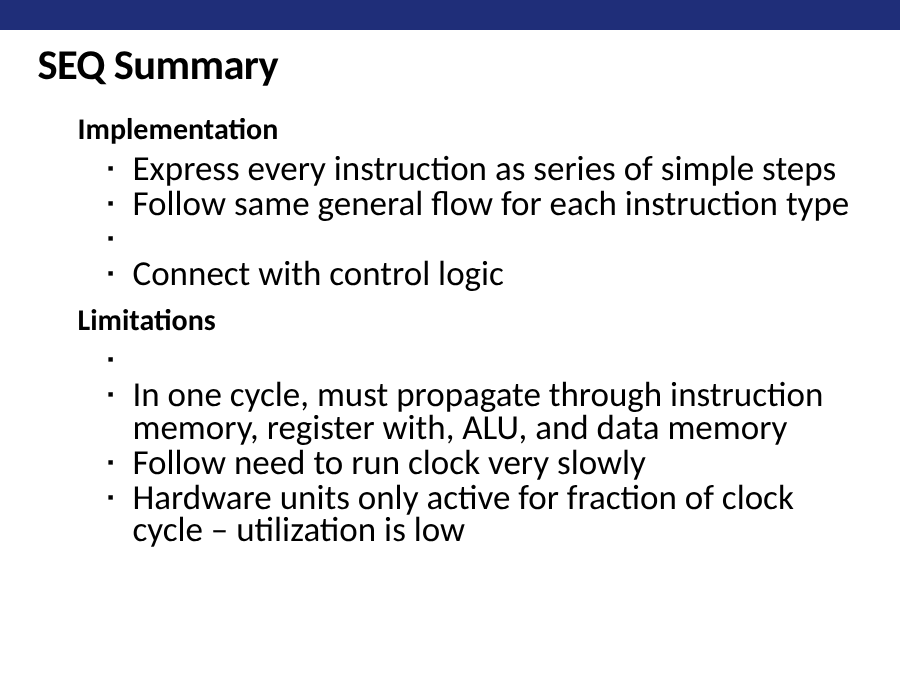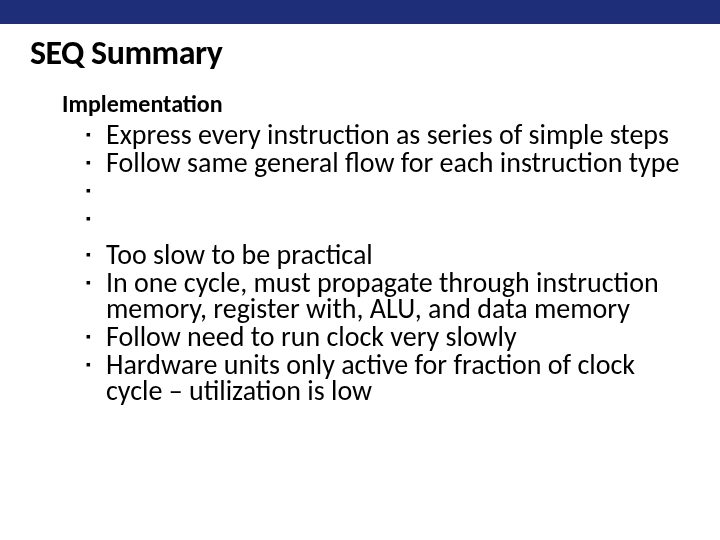--- a/index.html
+++ b/index.html
@@ -87,29 +87,33 @@
       </div>
       <div class="sub-item-row">
         <span class="square-bullet">▪</span>
         <span class="sub-text">Follow same general flow for each instruction type</span>
       </div>
       <div class="sub-item-row">
         <span class="square-bullet">▪</span>
       </div>
       <div class="sub-item-row">
         <span class="square-bullet">▪</span>
+        <span class="sub-text">Connect with control logic</span>
       </div>
     </div>
   </div>
 
   <div class="section">
+    <div class="section-row">
+      <span class="outer-bullet">𧨹</span>
+      <span class="section-heading">Limitations</span>
+    </div>
     <div class="sub-list">
       <div class="sub-item-row">
         <span class="square-bullet">▪</span>
-        <span class="sub-text">Too slow to be practical</span>
       </div>
       <div class="sub-item-row">
         <span class="square-bullet">▪</span>
         <span class="sub-text">In one cycle, must propagate through instruction memory, register with, ALU, and data memory</span>
       </div>
       <div class="sub-item-row">
         <span class="square-bullet">▪</span>
         <span class="sub-text">Follow need to run clock very slowly</span>
       </div>
       <div class="sub-item-row">

